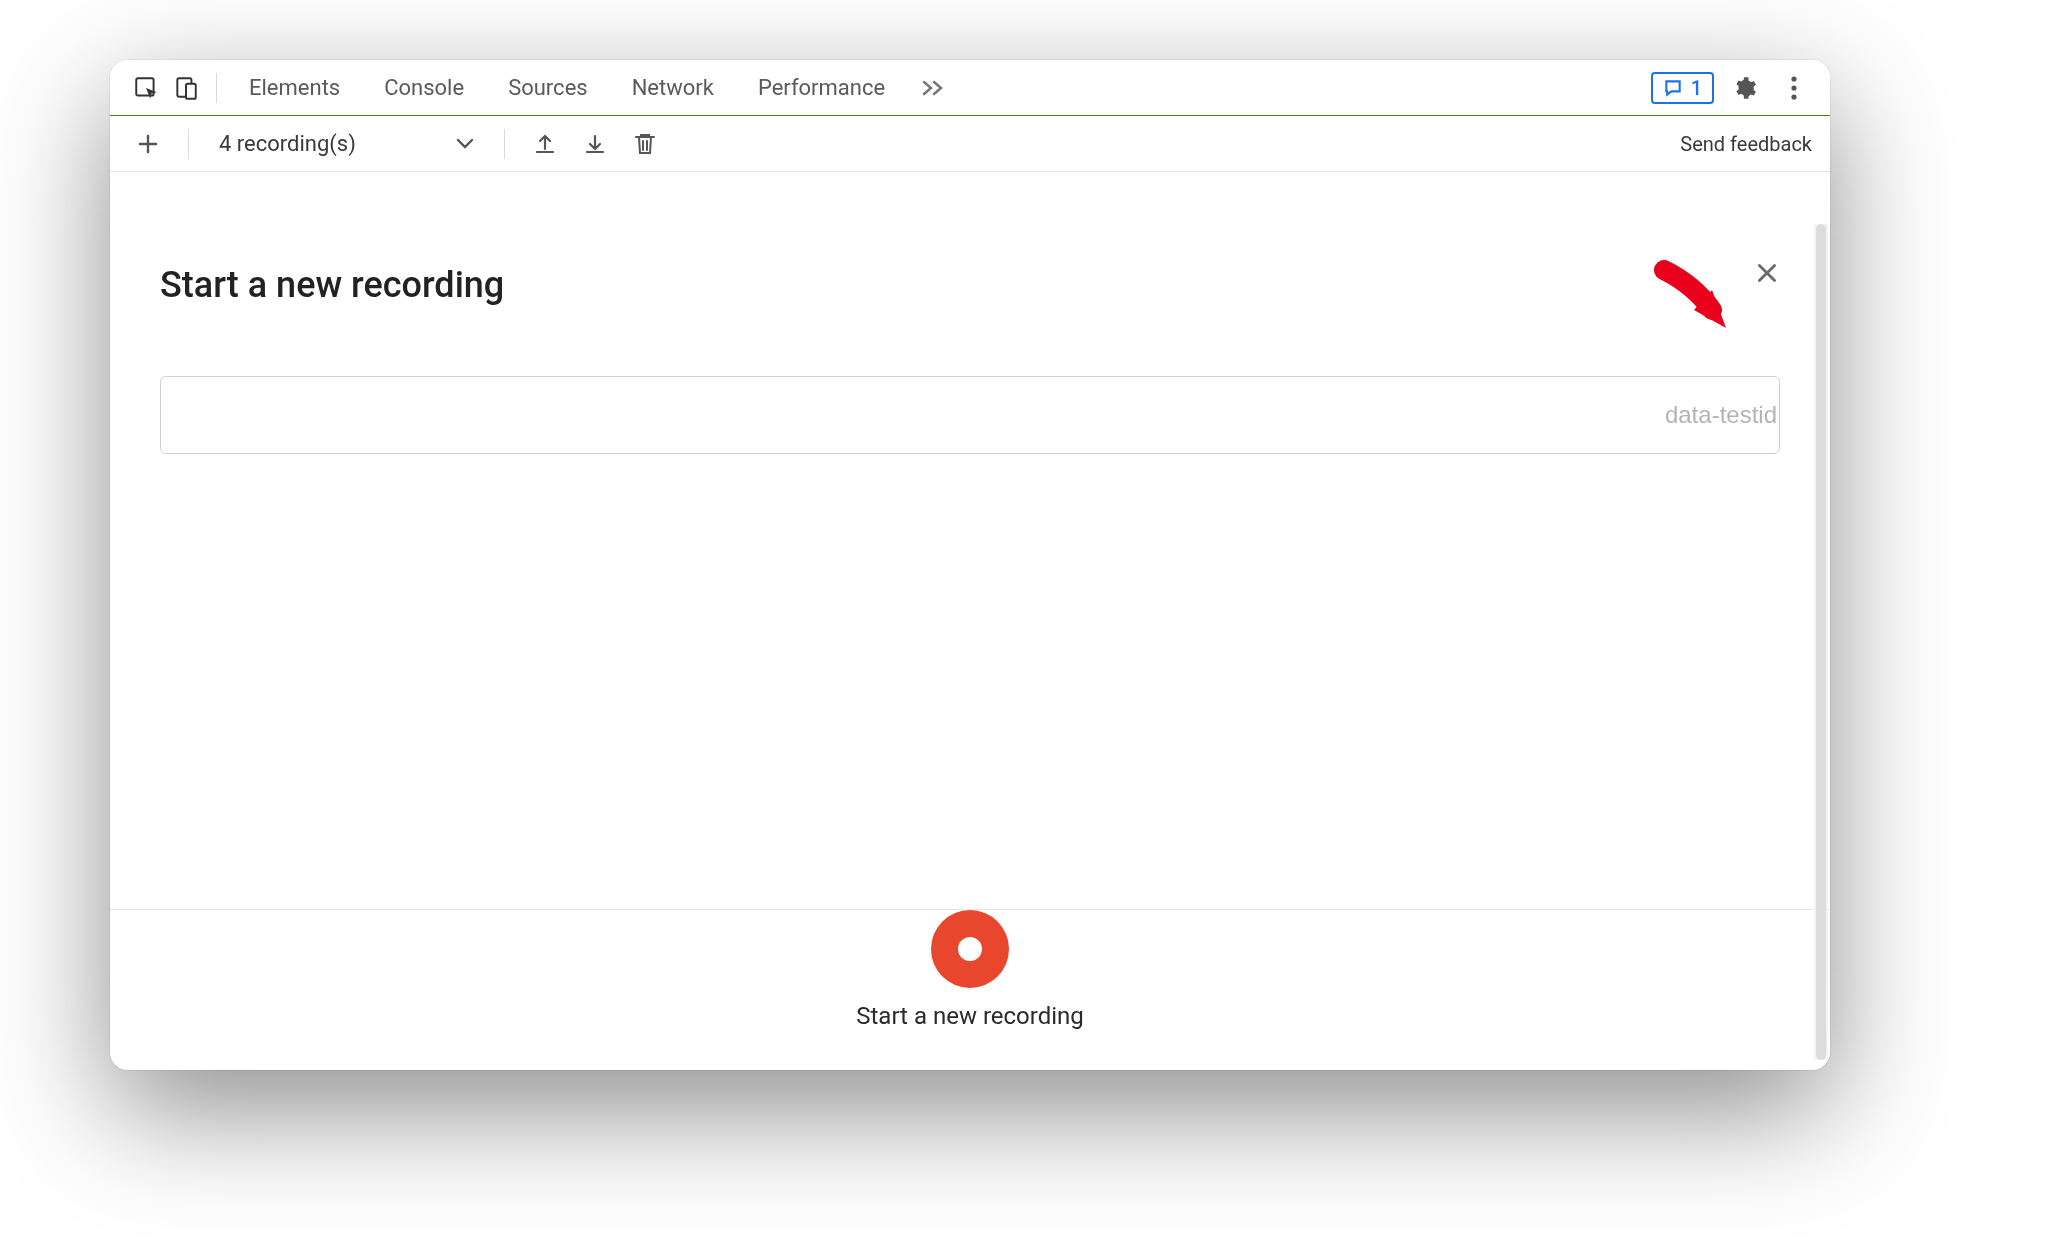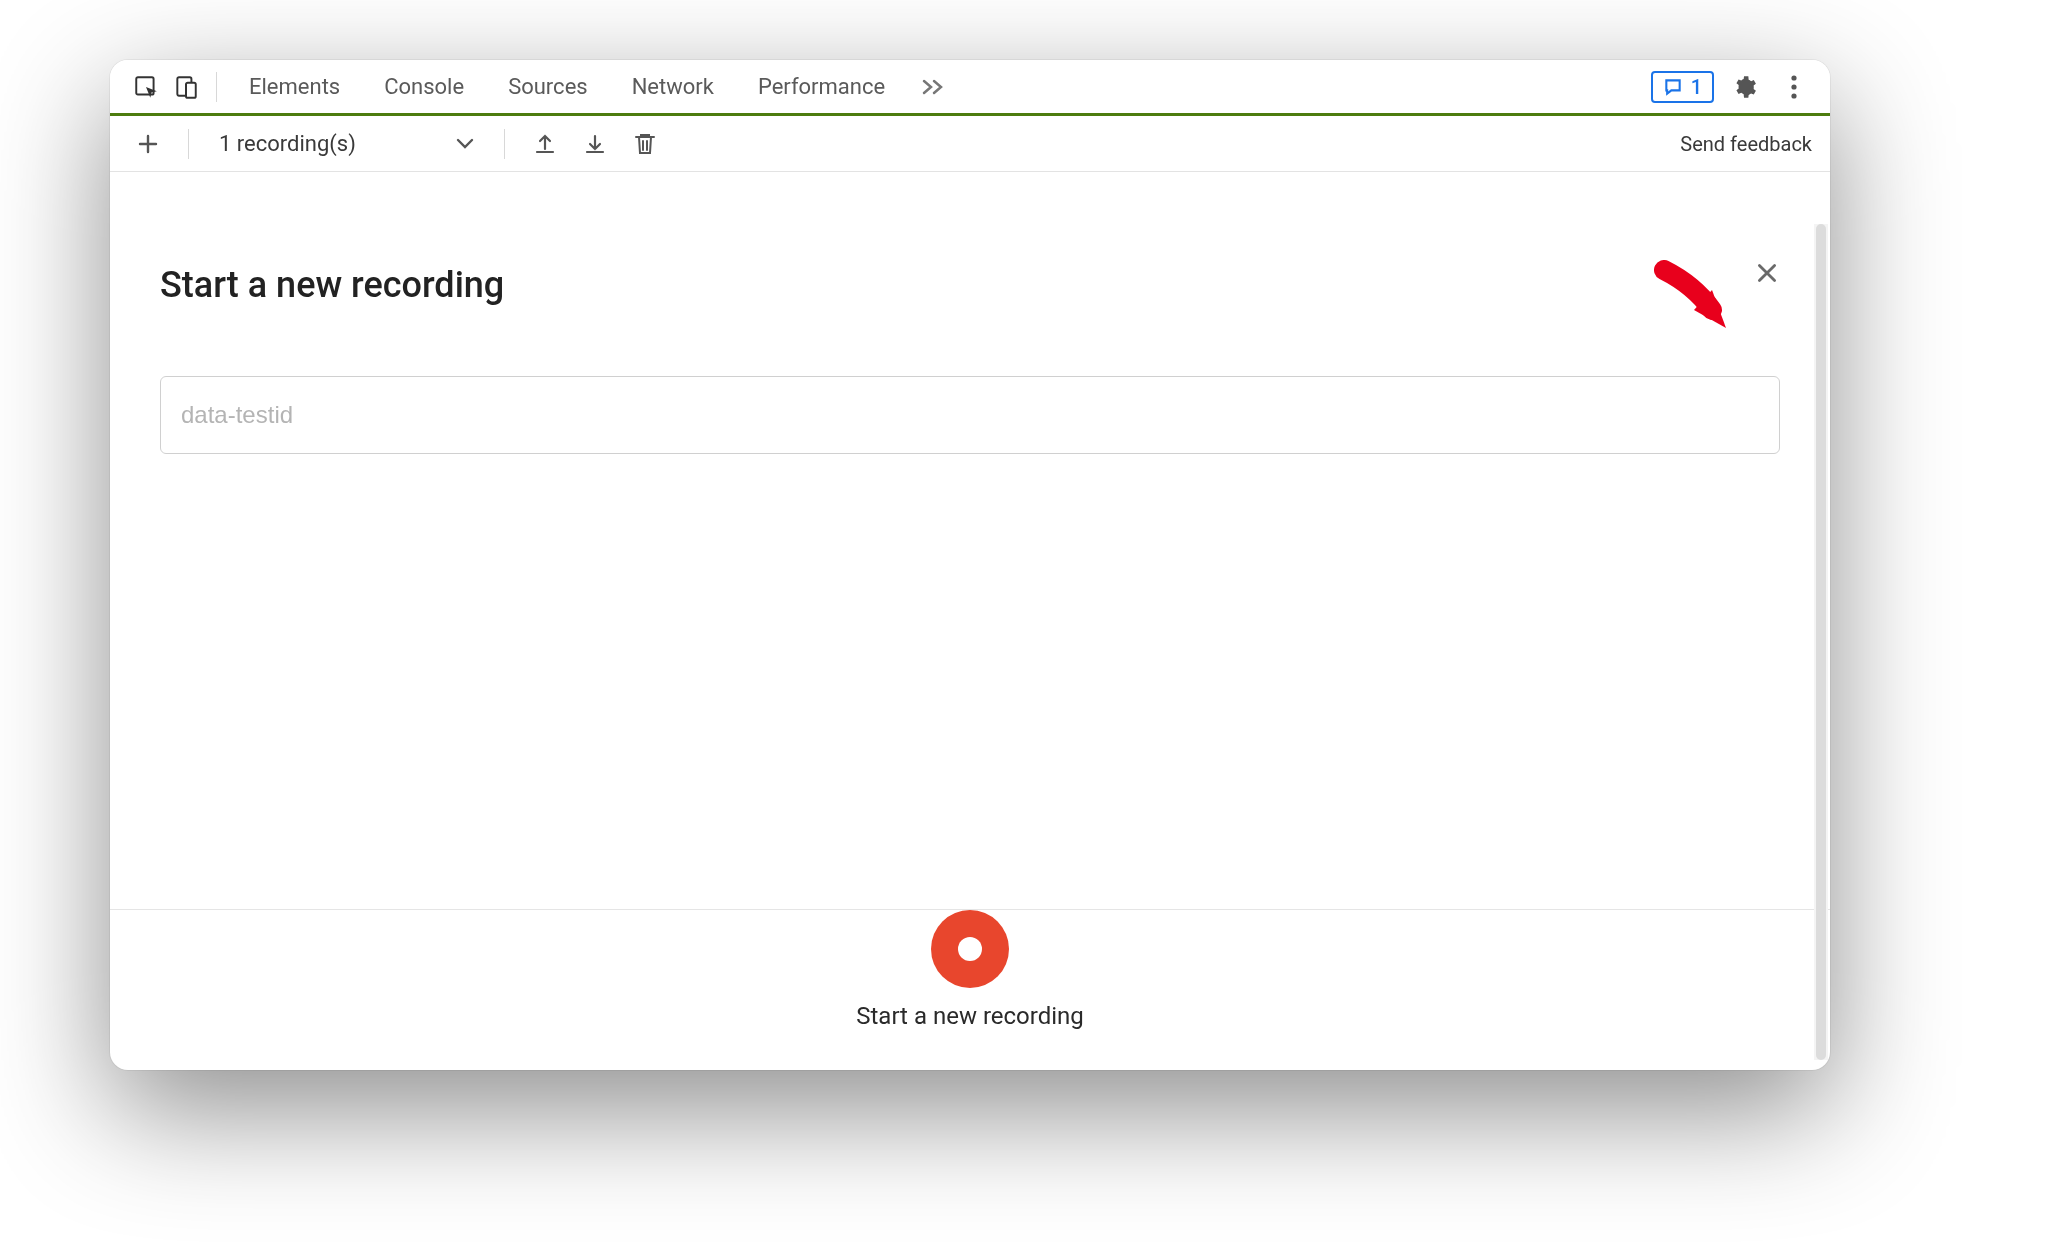--- a/index.html
+++ b/index.html
@@ -14,21 +14,21 @@
     height: 52px; background: #f8f2f6; display: flex; align-items: center;
     border-bottom: 1px solid #e6e1e4; position: relative;
   }
   .traffic { display: flex; gap: 12px; margin-left: 22px; }
   .dot { width: 17px; height: 17px; border-radius: 50%; }
   .dot.red { background: #ff5f57; } .dot.yellow { background: #febc2e; } .dot.green { background: #28c840; }
   .titlebar-title { position: absolute; left: 0; right: 0; text-align: center; font-size: 22px; font-weight: 600; color: #3a3a3a; pointer-events: none; }
 
   .tabstrip {
     height: 56px; background: #fff; display: flex; align-items: center; padding: 0 16px;
-    border-bottom: 3px solid #4d7c0f; gap: 0;
+    border-bottom: 1px solid #4d7c0f; gap: 0;
   }
   .tabstrip .hiconbtn { width: 40px; height: 40px; display: flex; align-items: center; justify-content: center; color: #333; border-radius: 4px; }
   .vdiv { width: 1px; height: 30px; background: #d8d8d8; margin: 0 10px; }
   .tabs { display: flex; align-items: center; gap: 0; }
   .tab { padding: 0 22px; height: 56px; display: flex; align-items: center; font-size: 22px; color: #5a5a5a; cursor: pointer; gap: 8px; }
   .tab.active { color: #1a1a1a; font-weight: 500; position: relative; }
   .tab.active::after { content: ""; position: absolute; left: 0; right: 0; bottom: -1px; height: 3px; background: #1a73e8; }
   .flask { width: 20px; height: 20px; }
   .tab-close { color: #555; font-size: 20px; margin-left: 2px; cursor: pointer; }
   .more-tabs { padding: 0 14px; color: #777; }
@@ -52,21 +52,21 @@
   .panel { padding: 40px 50px 0 50px; position: relative; height: 100%; }
   .panel-title { font-size: 36px; color: #222; font-weight: 500; margin-bottom: 70px; }
   .close-x { position: absolute; top: 36px; right: 50px; color: #6a6a6a; cursor: pointer; }
 
   .label-row { display: flex; align-items: center; gap: 10px; margin-bottom: 14px; }
   .field-label { font-size: 19px; letter-spacing: 2px; color: #8a8a8a; text-transform: uppercase; font-weight: 500; }
   .help-icon { width: 22px; height: 22px; border: 2px solid #8a8a8a; border-radius: 50%; display: flex; align-items: center; justify-content: center; color: #8a8a8a; font-size: 15px; font-weight: 600; cursor: pointer; }
 
   .field {
     width: 100%; height: 78px; border: 1px solid #d0d0d0; border-radius: 6px;
-    font-size: 24px; padding: 0 20px; outline: none; color: #333; background: #fff;
+    font-size: 24px; padding: 0 2px; outline: none; color: #333; background: #fff; text-align: right;
   }
   .field.focused { border: 3px solid #1a73e8; }
   .field::placeholder { color: #b4b4b4; }
   .group { margin-bottom: 60px; }
 
   .sep { position: absolute; left: 0; right: 0; bottom: 160px; height: 1px; background: #e5e5e5; }
   .action-area { position: absolute; left: 0; right: 0; bottom: 10px; height: 150px; display: flex; flex-direction: column; align-items: center; gap: 14px; }
   .record-btn { width: 78px; height: 78px; border-radius: 50%; background: #e8462d; display: flex; align-items: center; justify-content: center; cursor: pointer; }
   .record-btn .inner { width: 24px; height: 24px; border-radius: 50%; background: #fff; }
   .action-label { font-size: 24px; color: #2a2a2a; }
@@ -145,21 +145,21 @@
     </div>
 
     <div class="subbar">
       <div class="ibtn">
         <svg width="24" height="24" viewBox="0 0 24 24" stroke="#555" stroke-width="2.4" fill="none" stroke-linecap="round">
             <path d="M12 4v16M4 12h16"></path>
           </svg>
       </div>
       <div class="vdiv"></div>
       <div class="rec-select">
-        <span>1 recording(s)</span>
+        <span>4 recording(s)</span>
         <span class="chev">
           <svg width="18" height="12" viewBox="0 0 18 12" fill="none" stroke="#555" stroke-width="2.4" stroke-linecap="round">
               <path d="M2 2l7 7 7-7"></path>
             </svg>
         </span>
       </div>
       <div class="vdiv"></div>
       <div class="ibtn">
         <svg width="24" height="24" viewBox="0 0 24 24" stroke="#555" stroke-width="2.2" fill="none" stroke-linecap="round">
             <path d="M12 17V4M7 9l5-5 5 5M4 20h16"></path>

